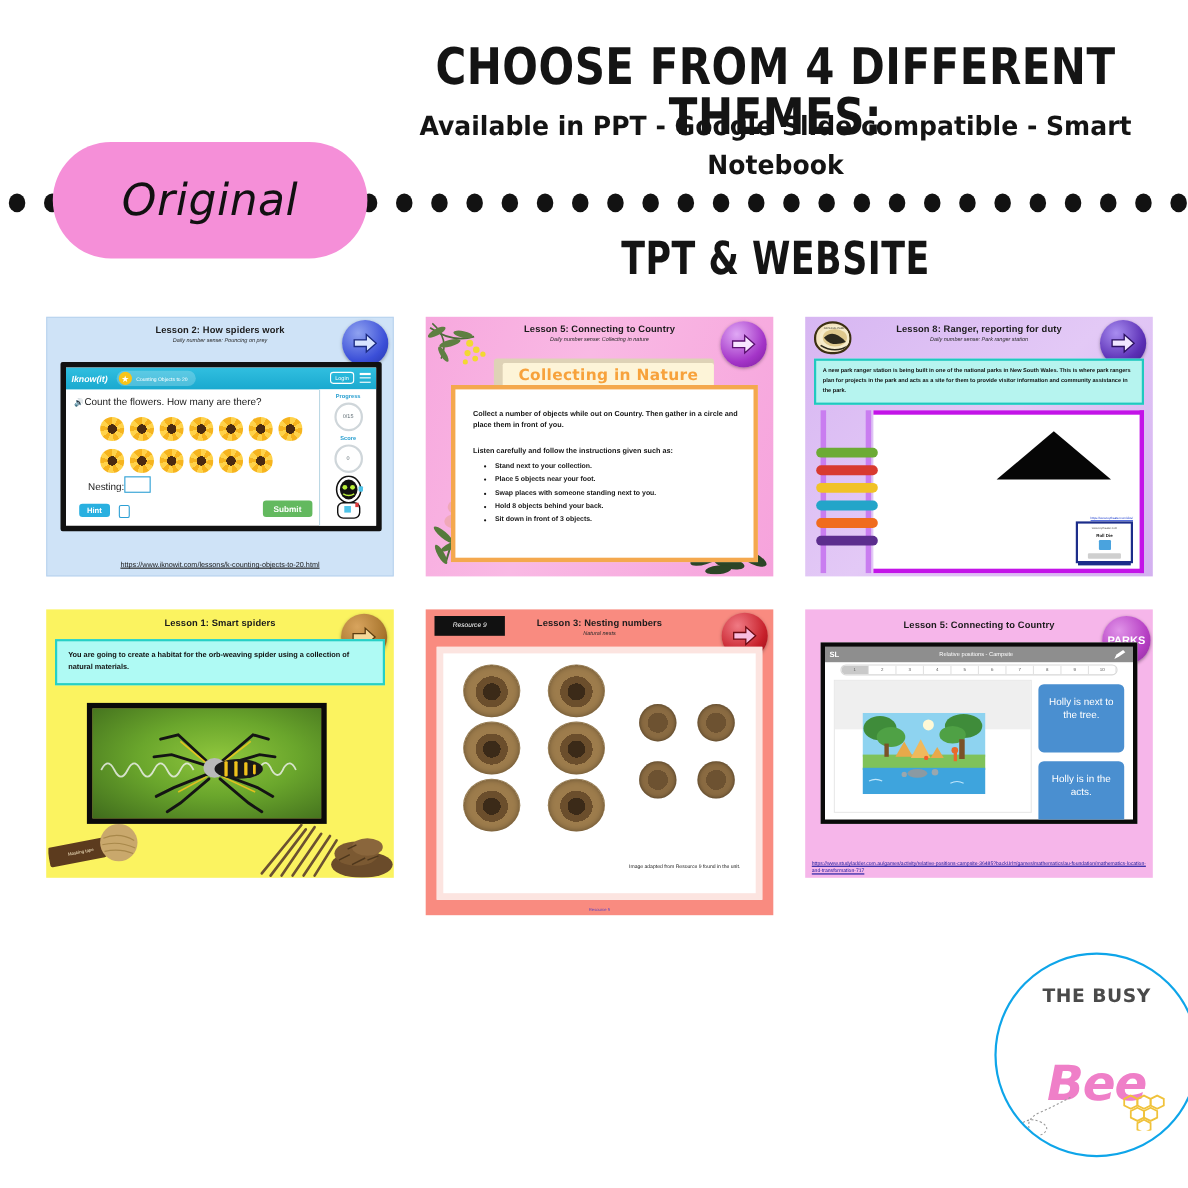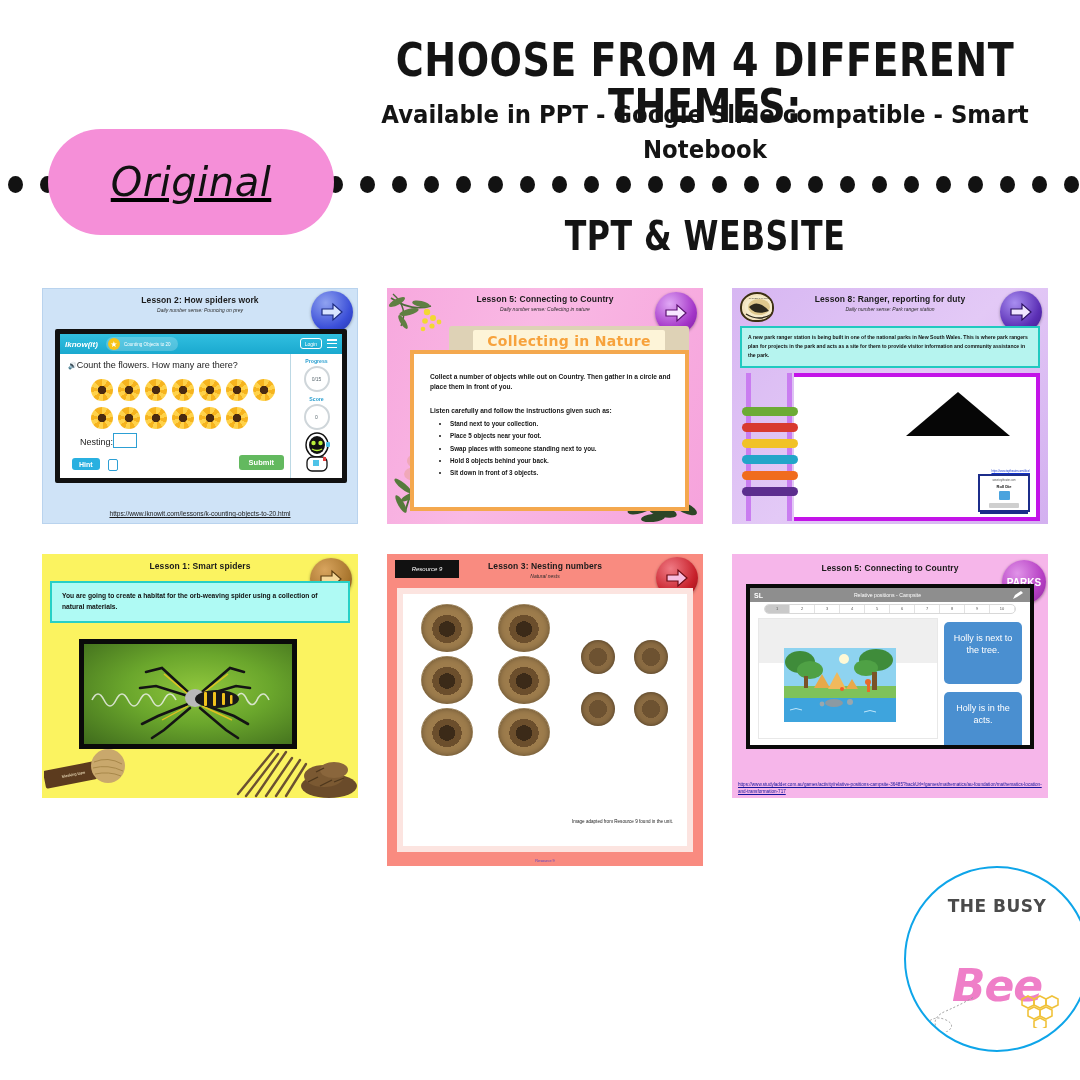--- a/index.html
+++ b/index.html
@@ -39,21 +39,21 @@
   .dots { position: absolute; left: 0; top: 176px; width: 1080px; height: 18px; }
   .dot {
     position: absolute; top: 0; width: 15px; height: 17px;
     border-radius: 50%; background: #121212;
   }
 
   .badge-original {
     position: absolute; left: 48px; top: 129px;
     width: 286px; height: 106px; border-radius: 53px;
     background: #f58fd8;
-    display: flex; align-items: center; justify-content: center; text-decoration: underline;
+    display: flex; align-items: center; justify-content: center;
   }
   .badge-original span {
     font-family: "DejaVu Sans", sans-serif;
     font-size: 40px; font-style: italic; color: #111;
     letter-spacing: .5px;
   }
 
   
   .slide { position: absolute; overflow: hidden; }
   .s-w { width: 316px; }
@@ -121,22 +121,22 @@
   .s1-lbl { text-align:center; font-size: 5.2px; color:#2a9fd0; font-weight:700; margin-top: 4px;}
   .s1-ring { width: 26px; height:26px; border-radius:50%; border:2.5px solid #cfd6da;
      margin: 2px auto 0; display:flex; align-items:center; justify-content:center;
      font-size: 5px; color:#5d6b72;}
   .s1-astro { position:absolute; left: 8px; bottom: 2px; width: 36px; height: 44px; }
   .s1-url { position:absolute; left: 0; right:0; bottom: 6px; text-align:center;
     font-size: 6.6px; color:#1a1a1a; text-decoration: underline; }
 
   
   .s2 { background: linear-gradient(110deg,#f7a8de 0%, #f9b9e4 40%, #f6a3dc 100%); }
-  .s2-bannerwrap { position:absolute; left: 62px; top: 38px; width: 240px; height: 29px;
-    background: #ded2b6; border-radius: 3px; display:flex; align-items:center; justify-content:center; }
+  .s2-bannerwrap { position:absolute; left: 62px; top: 38px; width: 200px; height: 29px;
+    background: #ded2b6; border-radius: 3px; display:flex; align-items:center; justify-content:flex-end; }
   .s2-banner { width: 192px; height: 22px; background:#fdf4d8; border-radius:2px;
     display:flex; align-items:center; justify-content:center; }
   .s2-banner span { font-size: 14px; font-weight: 700; color:#f7a23c;
       font-family:"DejaVu Sans", sans-serif; letter-spacing: .3px; }
   .s2-card { position:absolute; left: 23px; top: 62px; right: 14px; bottom: 13px;
     background:#fff; border: 4px solid #f4a84e; }
   .s2-p { position:absolute; left: 16px; right: 14px; font-size: 6.6px; color:#161616;
       font-weight:700; line-height: 1.45; }
   .s2-ul { position:absolute; left: 36px; right: 14px; }
   .s2-ul li { font-size: 6.3px; color:#161616; font-weight:700; line-height: 1.95;
@@ -570,21 +570,21 @@
         <g stroke="#4e371c" stroke-width="1.3" fill="none">
           <path d="M8 30 l10 -5"></path>
             <path d="M20 34 l12 -6"></path>
             <path d="M34 30 l10 -4"></path>
             <path d="M16 20 l8 -4"></path>
         </g>
       </svg>
     </div>
   </div>
 
-  <div class="slide s5 s-w s-h" style="left:387px; top:554px; height:312px;">
+  <div class="slide s5 s-w s-h" style="left:387px; top:554px; height:278px;">
     <div class="slide-inner">
       <div class="s5-res">
         <span>Resource 9</span>
       </div>
       <div class="sl-title" style="top:7px;">Lesson 3: Nesting numbers</div>
       <div class="sl-subtitle" style="top:19px;">Natural nests</div>
       <div class="nav-btn" style="right:5px; top:3px; background:radial-gradient(circle at 35% 28%, #f07a84, #c7202a 62%, #8d0d16 100%);">
         <svg viewBox="0 0 24 20">
             <path d="M2 7 h11 V2 l9 8 -9 8 v-5 H2 Z" fill="#f8bde0" stroke="#6d0a12" stroke-width="1.2"></path>
           </svg>

